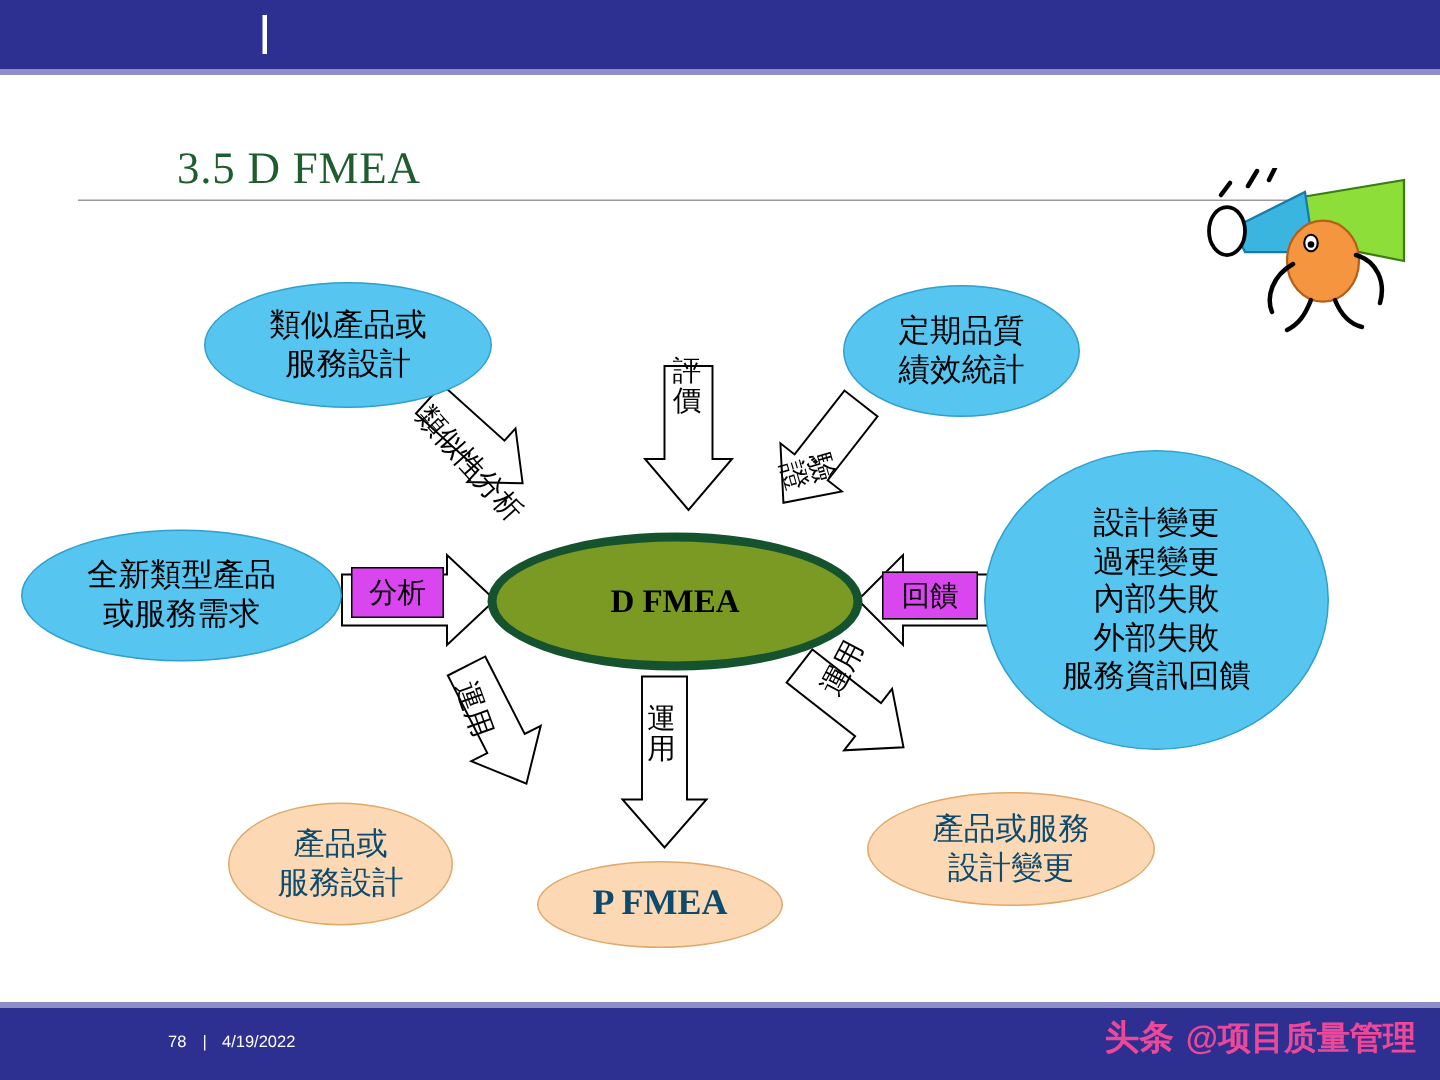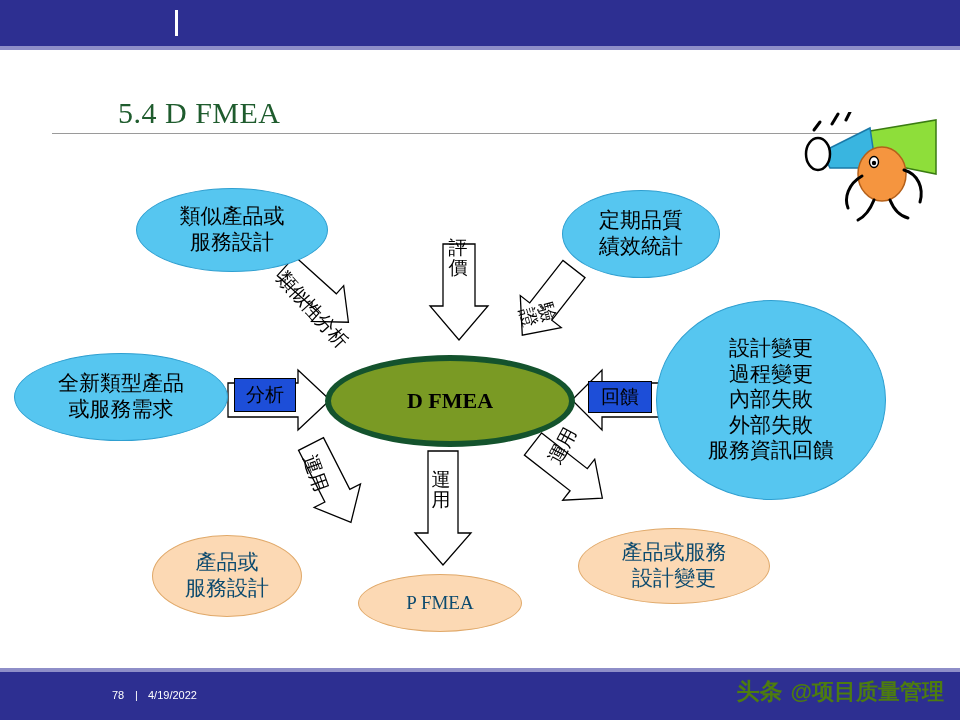--- a/index.html
+++ b/index.html
@@ -77,21 +77,21 @@
   .olive {
     background: #7a9a24;
     border: 6px solid #14532d;
     color: #000000;
   }
   .nodetext { display: block; white-space: pre-line; }
 
   
   .labelbox {
     position: absolute;
-    background: #1d4ed8;
+    background: #d946ef;
     border: 1px solid #000000;
     display: flex;
     align-items: center;
     justify-content: center;
     font-size: 19px;
     color: #000000;
     box-sizing: border-box;
   }
   
   .rotlabel {
@@ -163,42 +163,42 @@
     text-align: center;
     font-size: 30px;
     color: #000000;
   }
   .watermark {
     position: absolute;
     right: 16px; top: 676px;
     display: flex;
     align-items: flex-end;
     gap: 8px;
-    color: #4d7c0f;
+    color: #ec4899;
     font-family: "Liberation Sans", sans-serif;
     font-size: 22px;
     font-weight: bold;
   }
   .wm-logo {
     font-size: 23px;
     font-weight: bold;
     letter-spacing: 0px;
   }
 </style>
 </head>
 <body>
 
 <div class="slide">
 
   <div class="topbar">
     <div class="topbar-tick"></div>
   </div>
   <div class="topbar-underline"></div>
 
-  <div class="slide-title">5.4 D FMEA</div>
+  <div class="slide-title">3.5 D FMEA</div>
   <div class="title-rule"></div>
 
   <svg class="arrows" viewBox="0 0 960 720">
 
     <g transform="translate(286,266) rotate(42)">
       <polygon points="0,-13 56,-13 56,-24 84,0 56,24 56,13 0,13" fill="#ffffff" stroke="#000000" stroke-width="1.3"></polygon>
     </g>
 
     <g transform="translate(459,244) rotate(90)">
       <polygon points="0,-16 62,-16 62,-29 96,0 62,29 62,16 0,16" fill="#ffffff" stroke="#000000" stroke-width="1.3"></polygon>
@@ -255,21 +255,21 @@
 
   <div class="node olive" style="left:325px; top:355px; width:250px; height:92px; font-size:22px; font-weight:bold;">
     <span class="nodetext">D  FMEA</span>
   </div>
 
   <div class="node peach" style="left:152px; top:535px; width:150px; height:82px; font-size:21px;">
     <span class="nodetext">產品或
 服務設計</span>
   </div>
 
-  <div class="node peach" style="left:358px; top:574px; width:164px; height:58px; font-size:19px; font-weight:normal;justify-content:center;">
+  <div class="node peach" style="left:358px; top:574px; width:164px; height:58px; font-size:24px; font-weight:bold;justify-content:center;">
     <span class="nodetext">P  FMEA</span>
   </div>
 
   <div class="node peach" style="left:578px; top:528px; width:192px; height:76px; font-size:21px;">
     <span class="nodetext">產品或服務
 設計變更</span>
   </div>
 
   <div class="rotlabel" style="left:288px; top:268px; transform: rotate(48deg); transform-origin: left top;">類似性分析</div>
 

